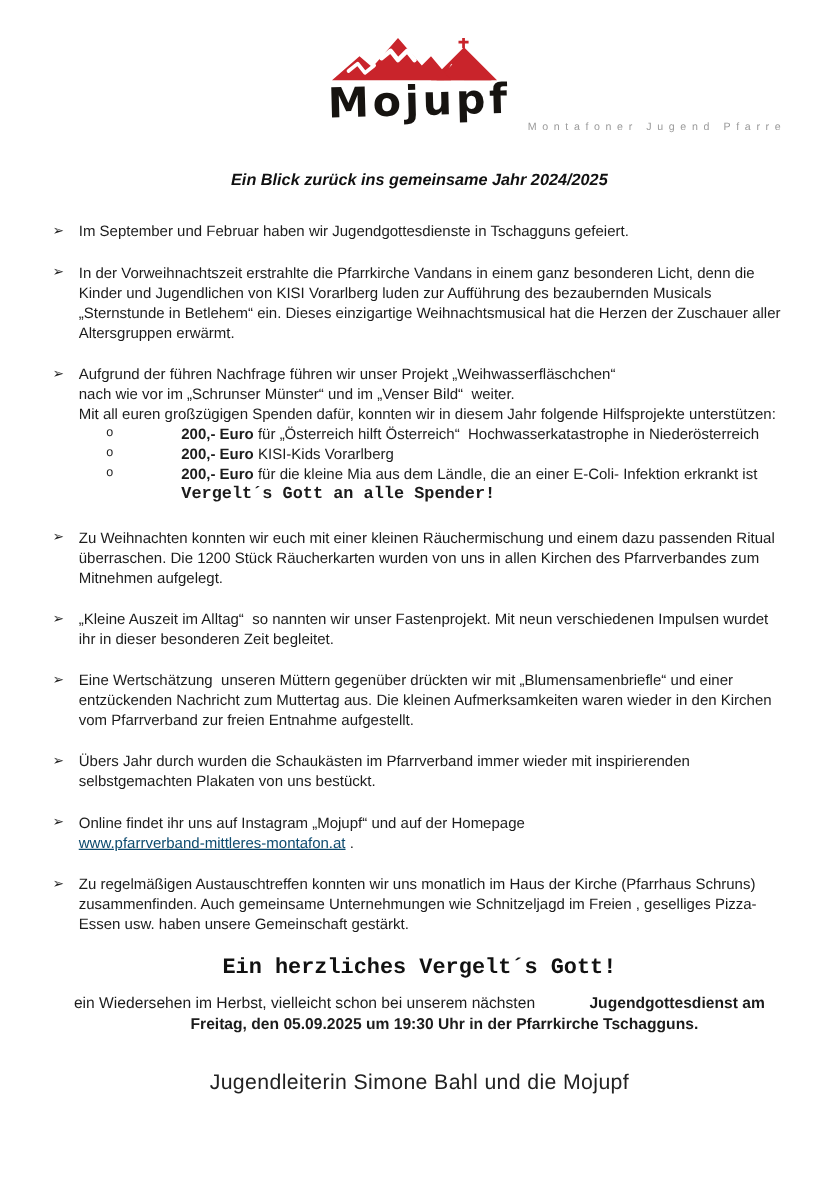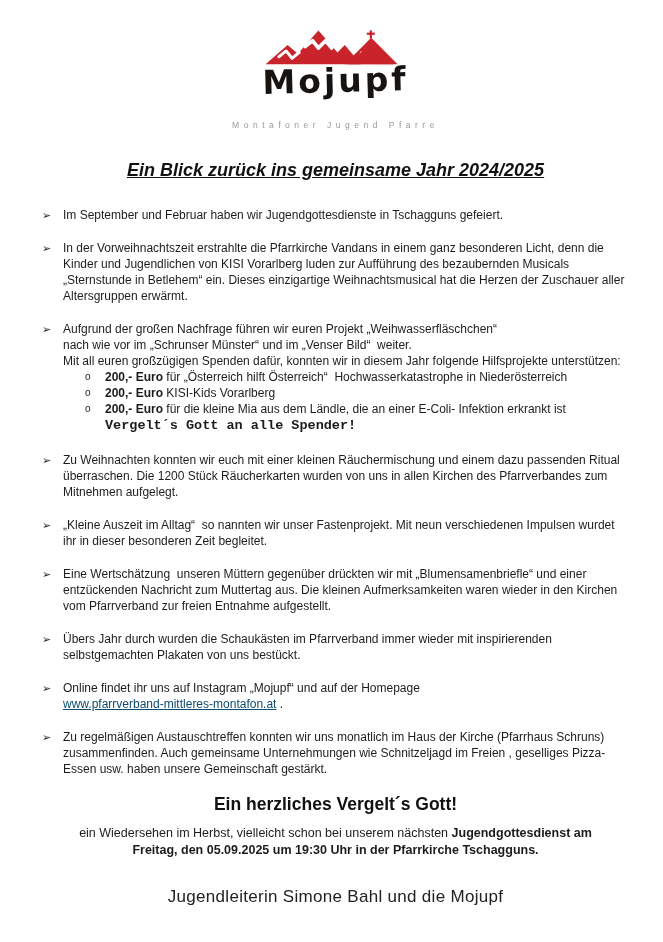--- a/index.html
+++ b/index.html
@@ -23,29 +23,29 @@
     font-size:33px;
     letter-spacing:3px;
     color:#161310;
     margin-top:-6px;
     transform:rotate(-1.5deg);
   }
   .logo-sub{
     font-size:8.5px;
     letter-spacing:4.5px;
     color:#9a9a9a;
-    margin-top:24px;
+    margin-top:0;
+    text-align:right;
   }
   
   .doc-title{
     text-align:center;
-    font-size:18px;
+    font-size:13px;
     font-weight:bold;
     font-style:italic;
-    text-decoration:underline;
     color:#111;
     margin:30px 0 0 0;
   }
   
   .bullet-list{margin-top:26px;}
   .bullet-item{display:flex;margin-bottom:17px;}
   .marker{
     flex:none;width:21px;
     font-size:11px;line-height:16px;color:#1c1c1c;
   }
@@ -57,30 +57,31 @@
   }
   .sub-item{display:flex;margin-left:22px;}
   .sub-marker{flex:none;width:20px;font-size:10px;line-height:16px;color:#1c1c1c;}
   .sub-text{font-size:12px;line-height:16px;white-space:pre-wrap;}
   .note{
     margin-left:42px;
     font-size:13.5px;line-height:18px;
     font-weight:bold;
     font-family:Liberation Mono, monospace;
   }
-  .b{font-weight:bold;}
+  .b{font-weight:bold;margin-left:40px;}
   .link{
     text-decoration:underline;
     cursor:pointer;
   }
   
   .closing{margin-top:10px;text-align:center;}
   .closing-heading{
     font-size:17.5px;font-weight:bold;color:#111;
     margin:0 0 10px 0;
+    font-family:Liberation Mono, monospace;
   }
   .closing-line{
     font-size:12.5px;line-height:17px;color:#1c1c1c;
     white-space:pre-wrap;
   }
   .signature{
     margin-top:28px;
     font-size:17px;
     font-weight:400;
     letter-spacing:0.3px;
@@ -122,21 +123,21 @@
       </div>
       <div class="bullet-item">
         <span class="marker">➢</span>
         <div class="bullet-body">
           <div class="bullet-text"><span>In der Vorweihnachtszeit erstrahlte die Pfarrkirche Vandans in einem ganz besonderen Licht, denn die Kinder und Jugendlichen von KISI Vorarlberg luden zur Aufführung des bezaubernden Musicals „Sternstunde in Betlehem“ ein. Dieses einzigartige Weihnachtsmusical hat die Herzen der Zuschauer aller Altersgruppen erwärmt.</span></div>
         </div>
       </div>
       <div class="bullet-item">
         <span class="marker">➢</span>
         <div class="bullet-body">
-          <div class="bullet-text"><span>Aufgrund der großen Nachfrage führen wir euren Projekt „Weihwasserfläschchen“
+          <div class="bullet-text"><span>Aufgrund der führen Nachfrage führen wir unser Projekt „Weihwasserfläschchen“
 nach wie vor im „Schrunser Münster“ und im „Venser Bild“  weiter.
 Mit all euren großzügigen Spenden dafür, konnten wir in diesem Jahr folgende Hilfsprojekte unterstützen:</span></div>
           <div class="sub-item">
             <span class="sub-marker">o</span>
             <div class="sub-text"><span class="b">200,- Euro</span><span> für „Österreich hilft Österreich“  Hochwasserkatastrophe in Niederösterreich</span></div>
           </div>
           <div class="sub-item">
             <span class="sub-marker">o</span>
             <div class="sub-text"><span class="b">200,- Euro</span><span> KISI-Kids Vorarlberg</span></div>
           </div>

